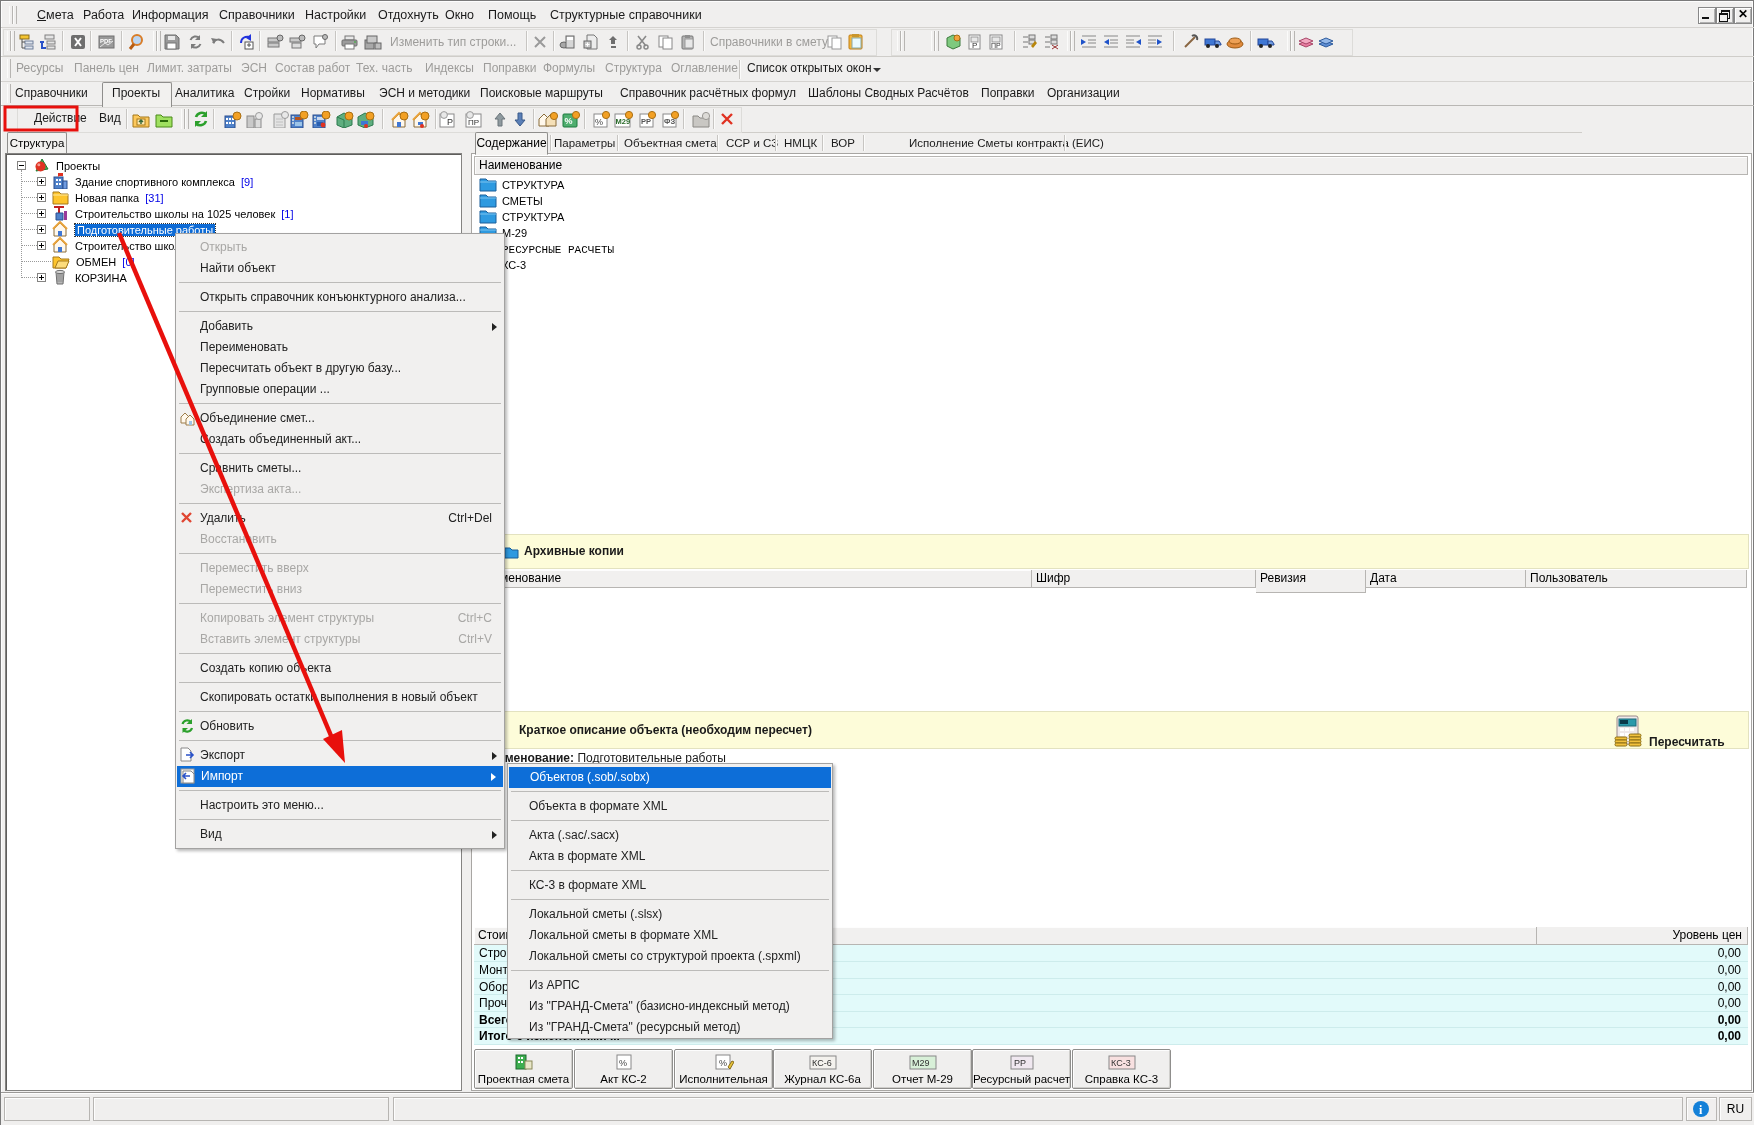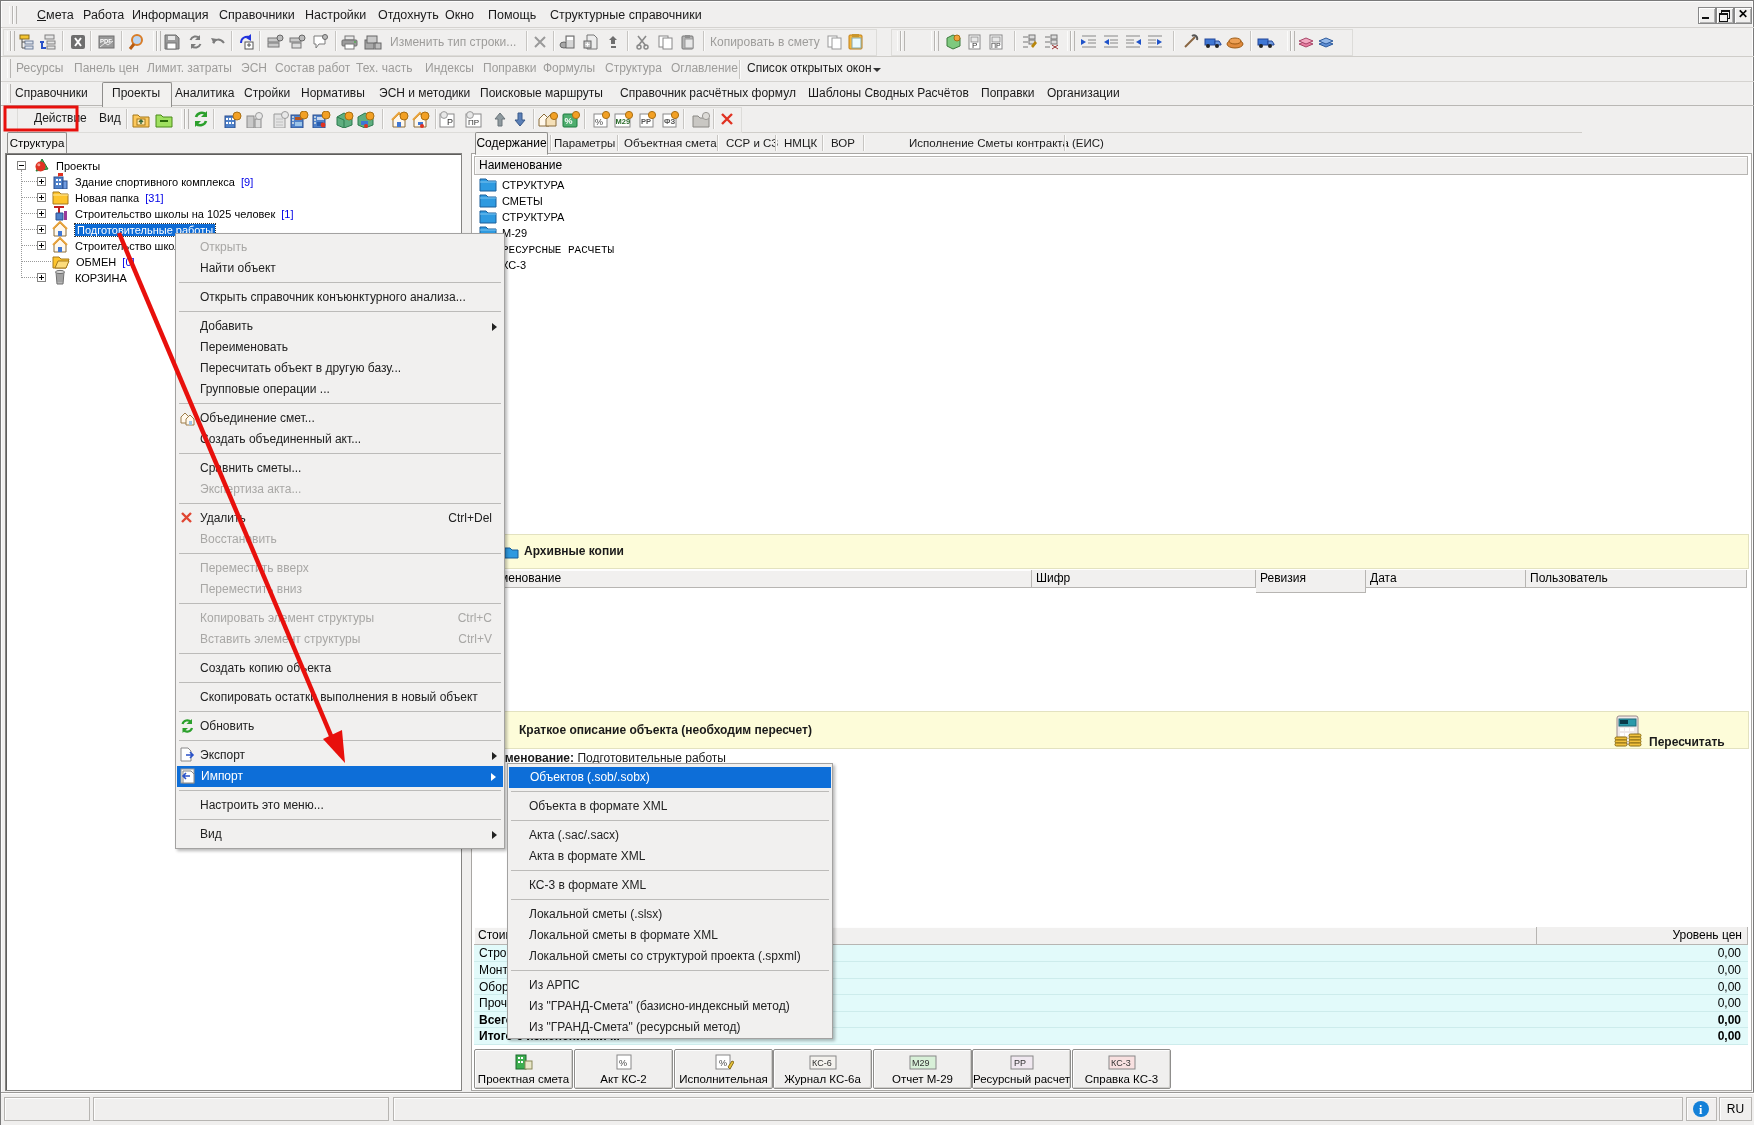--- a/index.html
+++ b/index.html
@@ -213,21 +213,21 @@
         </svg>
       </div>
 <div class="ico" style="left:679px;top:6px;">
         <svg width="17" height="16">
           <rect x="2" y="2" width="11" height="13" rx="1" fill="#b5b5b5" stroke="#777"></rect>
           <rect x="5" y="1" width="5" height="3" fill="#8f8f8f"></rect>
           <rect x="5" y="5" width="8" height="9" fill="#e8e8e8" stroke="#999"></rect>
         </svg>
       </div>
 <div class="sepv" style="left:702px;top:3px;height:20px;"></div>
-<span class="txt gray" style="left:709px;top:7px;">Копировать в смету</span>
+<span class="txt gray" style="left:709px;top:7px;">Справочники в смету</span>
 <div class="ico" style="left:825px;top:6px;">
         <svg width="17" height="16">
           <rect x="2" y="2" width="9" height="11" fill="#fff" stroke="#999"></rect>
           <rect x="6" y="4" width="9" height="11" fill="#fff" stroke="#999"></rect>
         </svg>
       </div>
 <div class="ico" style="left:847px;top:5px;">
         <svg width="17" height="17">
           <rect x="1" y="2" width="13" height="14" rx="1" fill="#f5b73d" stroke="#c07e17"></rect>
           <rect x="4" y="1" width="7" height="3" fill="#c9962c"></rect>

